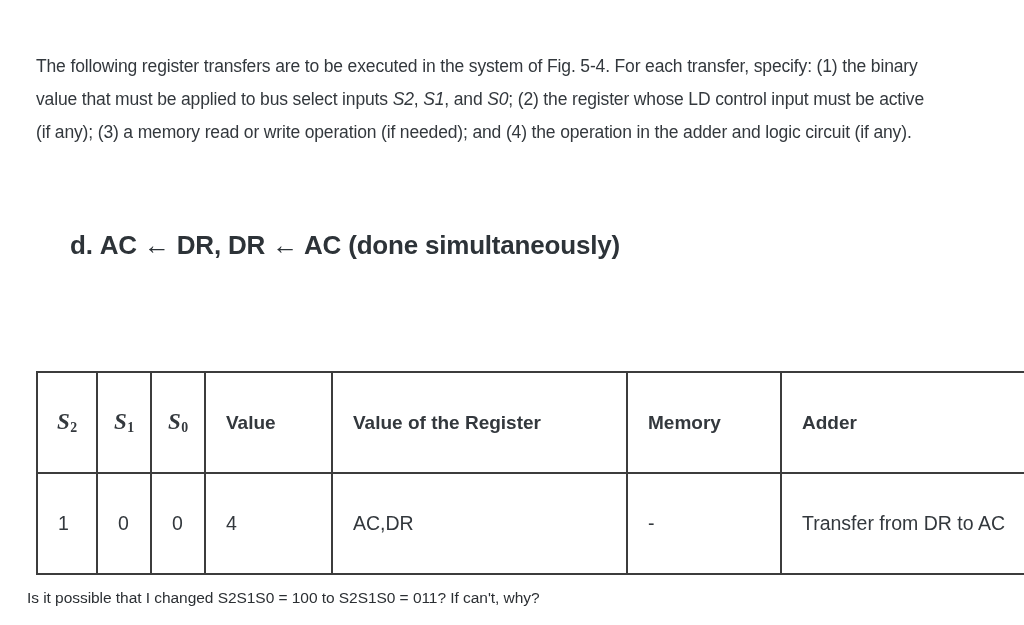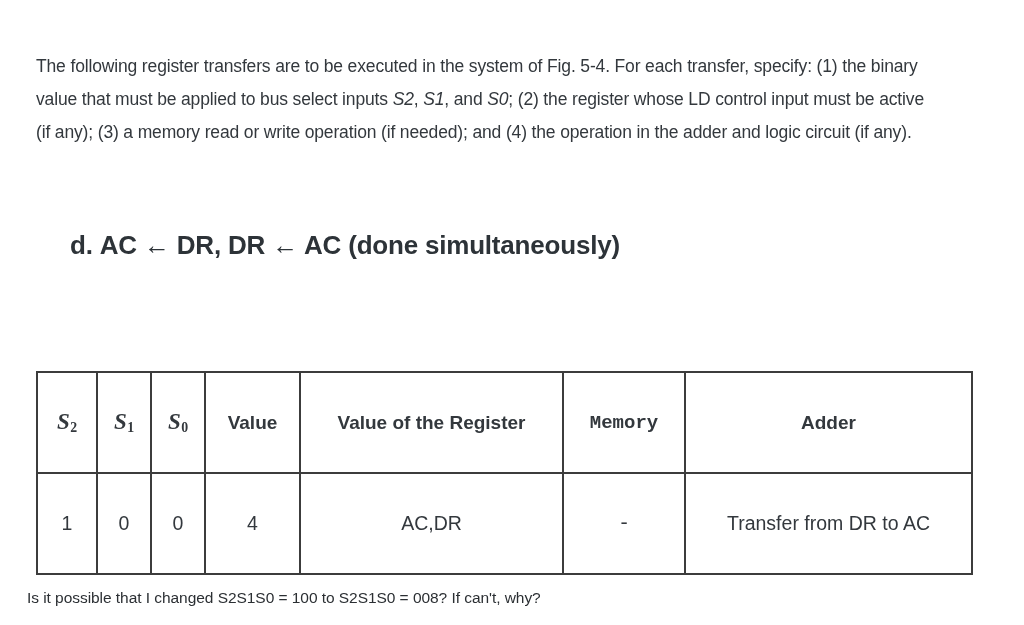--- a/index.html
+++ b/index.html
@@ -55,28 +55,27 @@
   .answer-table {
     position: absolute;
     left: 36px;
     top: 371px;
     width: 891px;
     border-collapse: collapse;
     table-layout: fixed;
   }
   .answer-table td {
     border: 2px solid #3c3c3c;
-    padding: 0 4px;
+    padding: 0 20px;
     height: 99px;
     vertical-align: middle;
     font-size: 19px;
     color: #33383d;
     overflow: hidden;
     white-space: nowrap;
-    text-align: center;
   }
   .answer-table thead td {
     font-weight: bold;
   }
   .answer-table td.sel-head {
     font-family: "Liberation Serif", serif;
     font-style: italic;
     font-weight: bold;
     font-size: 23px;
     text-align: center;
@@ -92,21 +91,21 @@
     font-weight: normal;
     font-size: 19.5px;
   }
 
   
   .c-s2    { width: 58px; }
   .c-s1    { width: 52px; }
   .c-s0    { width: 52px; }
   .c-value { width: 85px; }
   .c-load  { width: 253px; }
-  .c-mem   { width: 112px; font-family: Liberation Mono, monospace; }
+  .c-mem   { width: 112px; }
   .c-adder { width: 277px; }
 
   
   .followup-question {
     position: absolute;
     left: 27px;
     top: 587px;
     font-size: 15.5px;
     line-height: 22px;
     color: #2b2f33;
@@ -140,13 +139,13 @@
       <td class="body-cell c-s1">0</td>
       <td class="body-cell c-s0">0</td>
       <td class="body-cell c-value">4</td>
       <td class="body-cell c-load">AC,DR</td>
       <td class="body-cell c-mem">-</td>
       <td class="body-cell c-adder">Transfer from DR to AC</td>
     </tr>
   </tbody>
 </table>
 
-<div class="followup-question">Is it possible that I changed S2S1S0 = 100 to S2S1S0 = 008? If can't, why?</div>
+<div class="followup-question">Is it possible that I changed S2S1S0 = 100 to S2S1S0 = 011? If can't, why?</div>
 
 </body></html>

